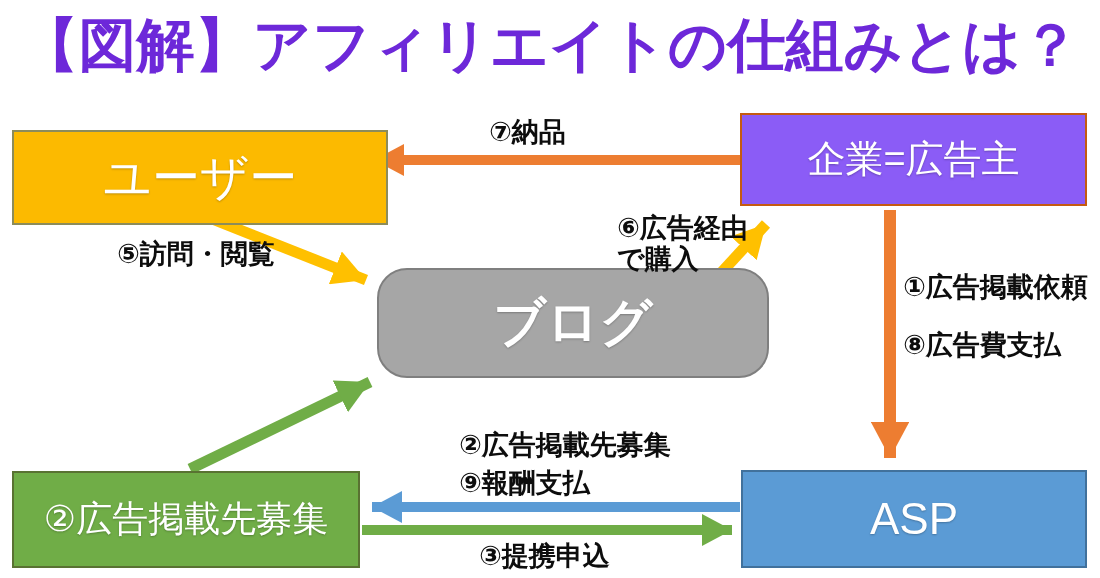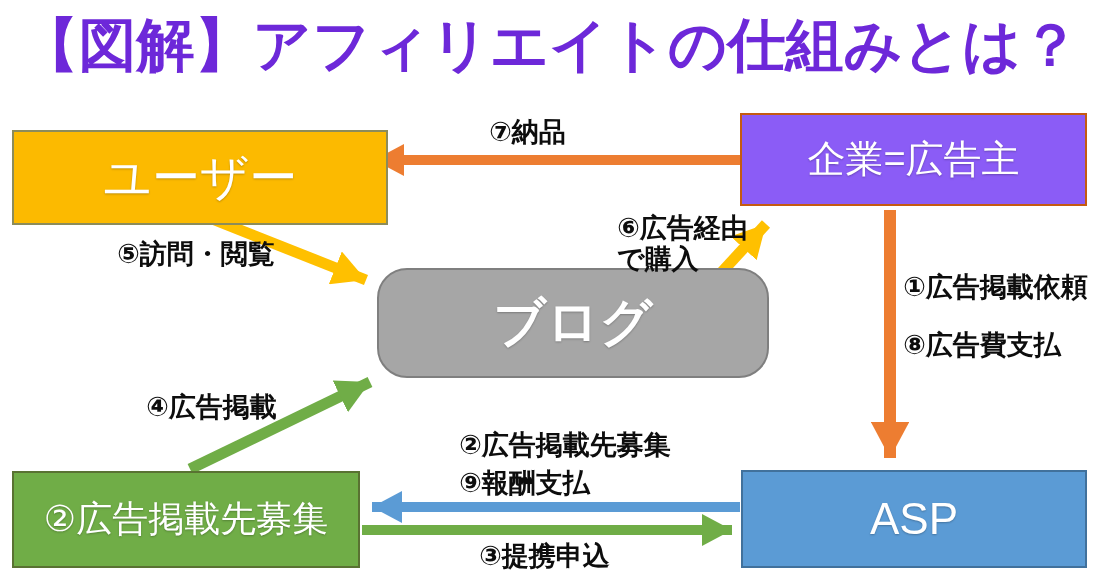--- a/index.html
+++ b/index.html
@@ -113,18 +113,17 @@
   <div class="node" id="node-asp">
     <span>ASP</span>
   </div>
 
   <div class="step-label" id="label-step7">⑦納品</div>
   <div class="step-label" id="label-step5">⑤訪問・閲覧</div>
   <div class="step-label" id="label-step6">⑥広告経由
 で購入</div>
   <div class="step-label" id="label-step1">①広告掲載依頼</div>
   <div class="step-label" id="label-step8">⑧広告費支払</div>
-  <div class="step-label" id="label-step4">④広告掲載</div>
   <div class="step-label" id="label-step2">②広告掲載先募集</div>
   <div class="step-label" id="label-step3">③提携申込</div>
   <div class="step-label" id="label-step9">⑨報酬支払</div>
 
 </div>
 
 </body></html>

